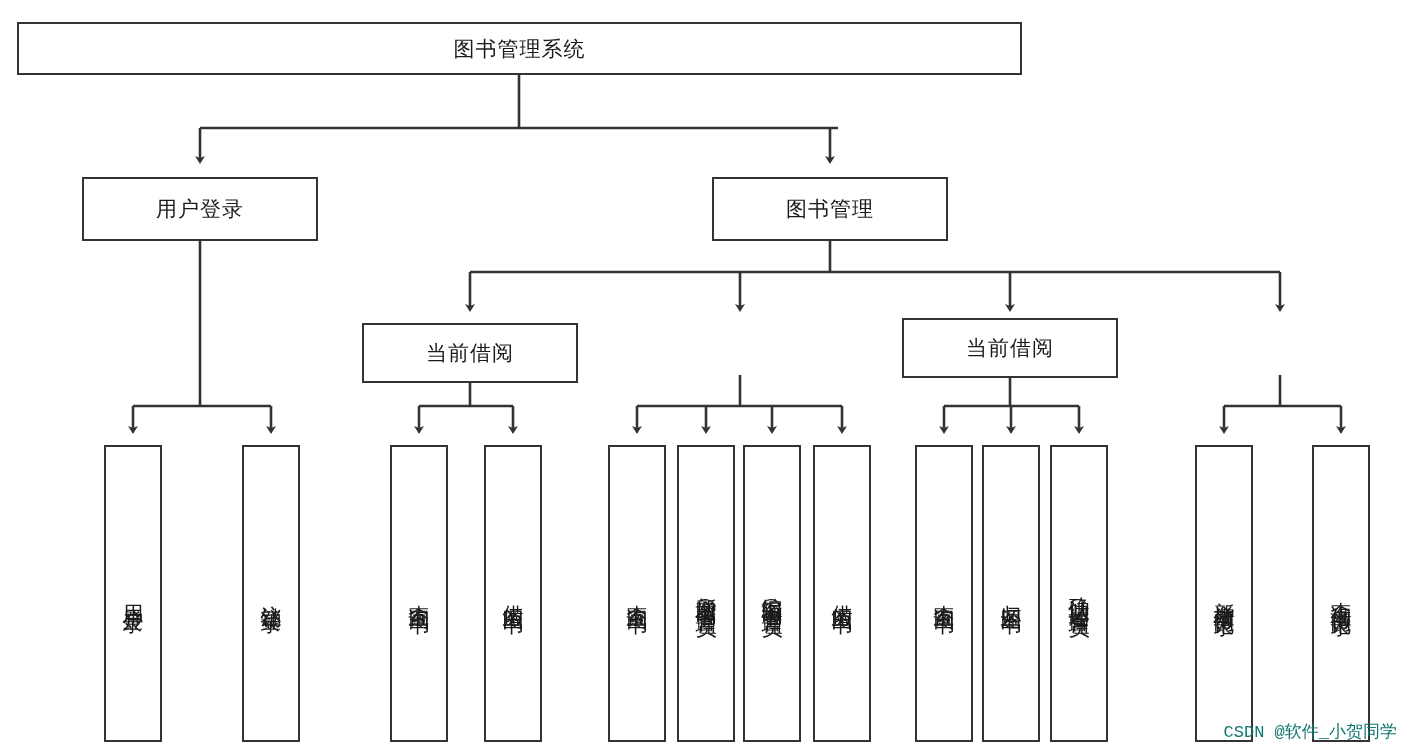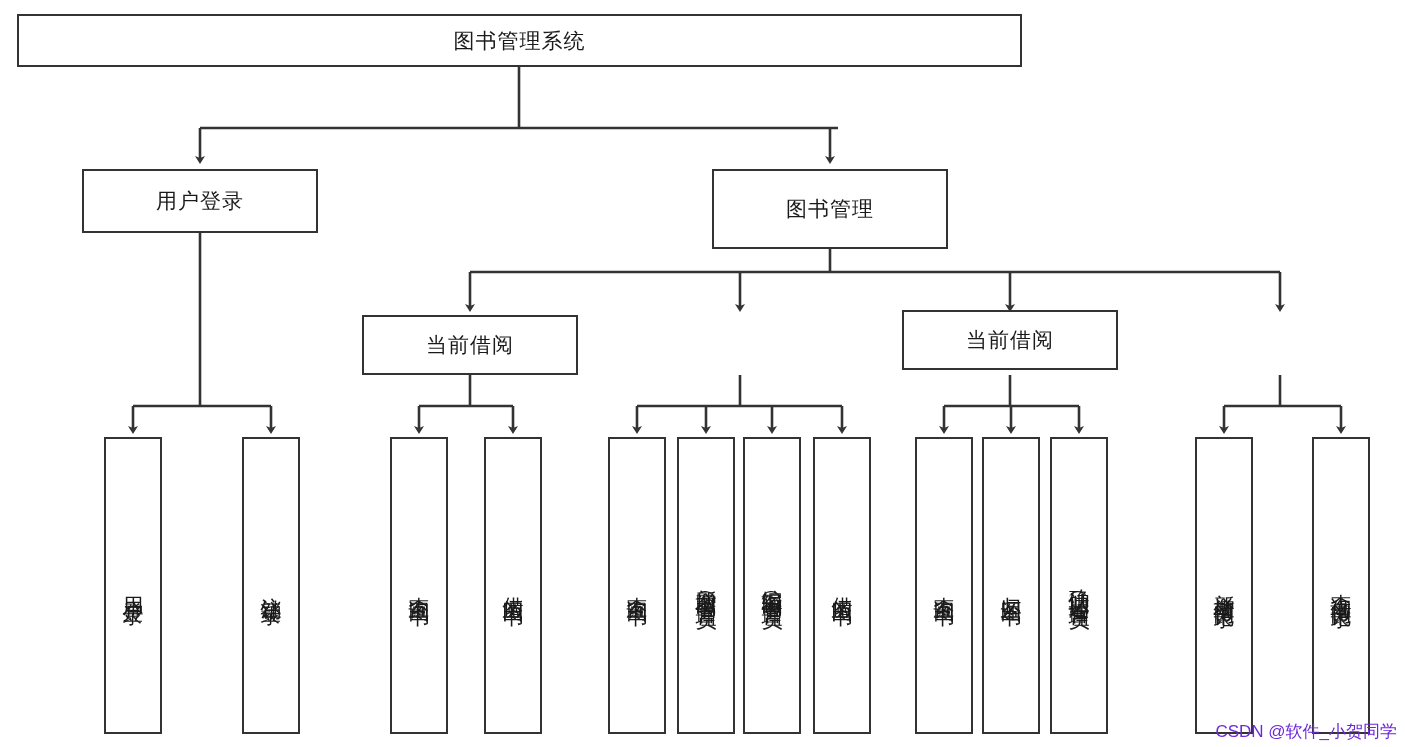--- a/index.html
+++ b/index.html
@@ -17,20 +17,21 @@
   }
   .node {
     position: absolute;
     box-sizing: border-box;
     border: 2.5px solid #333333;
     background: #ffffff;
     display: flex;
     align-items: center;
     justify-content: center;
     color: #1a1a1a;
+    margin-top: 8px;
   }
   .node.horiz {
     font-size: 21px;
     letter-spacing: 1px;
   }
   .node.vert {
     font-size: 21px;
     letter-spacing: 2px;
   }
   .node.vert .vtext {
@@ -49,23 +50,23 @@
     top: 0;
     width: 1405px;
     height: 747px;
     pointer-events: none;
   }
   .watermark {
     position: absolute;
     right: 8px;
     bottom: 4px;
     font-size: 17px;
-    color: #6d28d9;
+    color: #0f766e;
     white-space: nowrap;
-    font-family: Liberation Sans, sans-serif;
+    font-family: Liberation Mono, monospace;
   }
 </style>
 </head>
 <body>
 
 <div id="canvas">
 
   <svg class="edges" viewBox="0 0 1405 747" xmlns="http://www.w3.org/2000/svg">
     <defs>
       <marker id="arrow" markerWidth="10" markerHeight="10" refX="4" refY="5" orient="auto" markerUnits="userSpaceOnUse">
@@ -116,21 +117,21 @@
     </g>
   </svg>
 
   <div class="node horiz" style="left:17px; top:14px; width:1005px; height:53px;">
     <span class="htext">图书管理系统</span>
   </div>
 
   <div class="node horiz" style="left:82px; top:169px; width:236px; height:64px;">
     <span class="htext">用户登录</span>
   </div>
-  <div class="node horiz" style="left:712px; top:169px; width:236px; height:80px;">
+  <div class="node horiz" style="left:712px; top:169px; width:236px; height:64px;">
     <span class="htext">图书管理</span>
   </div>
 
   <div class="node horiz" style="left:362px; top:315px; width:216px; height:60px;">
     <span class="htext">当前借阅</span>
   </div>
   <div class="node horiz" style="left:902px; top:310px; width:216px; height:60px;">
     <span class="htext">当前借阅</span>
   </div>
 

